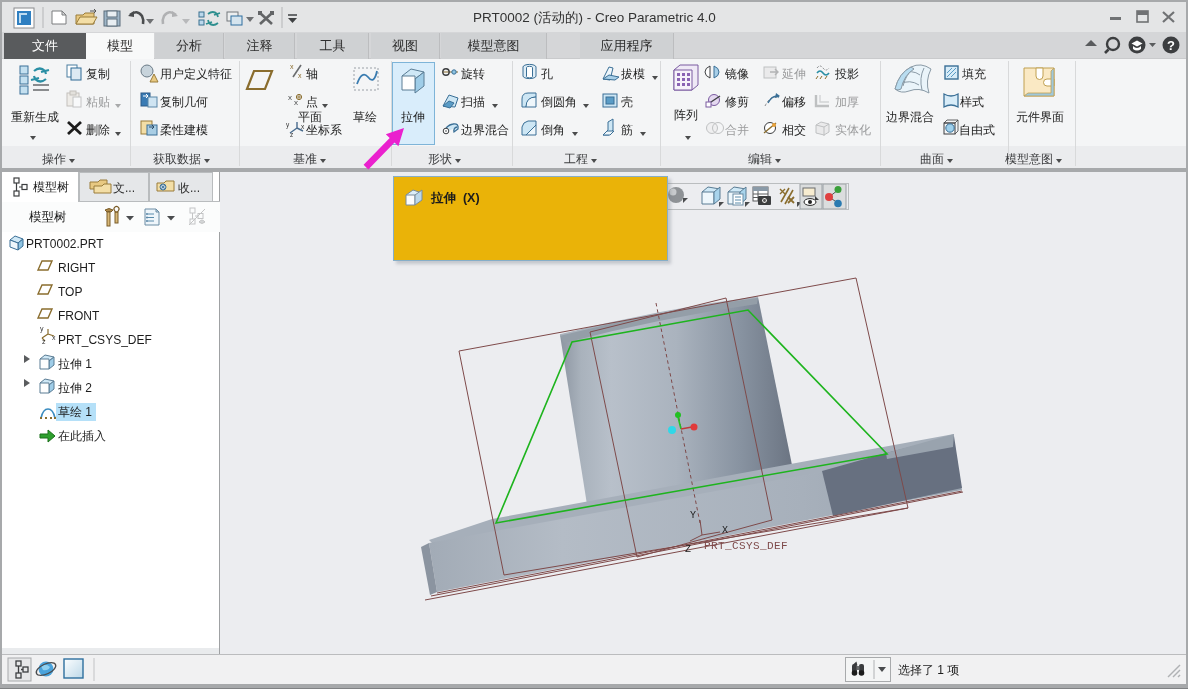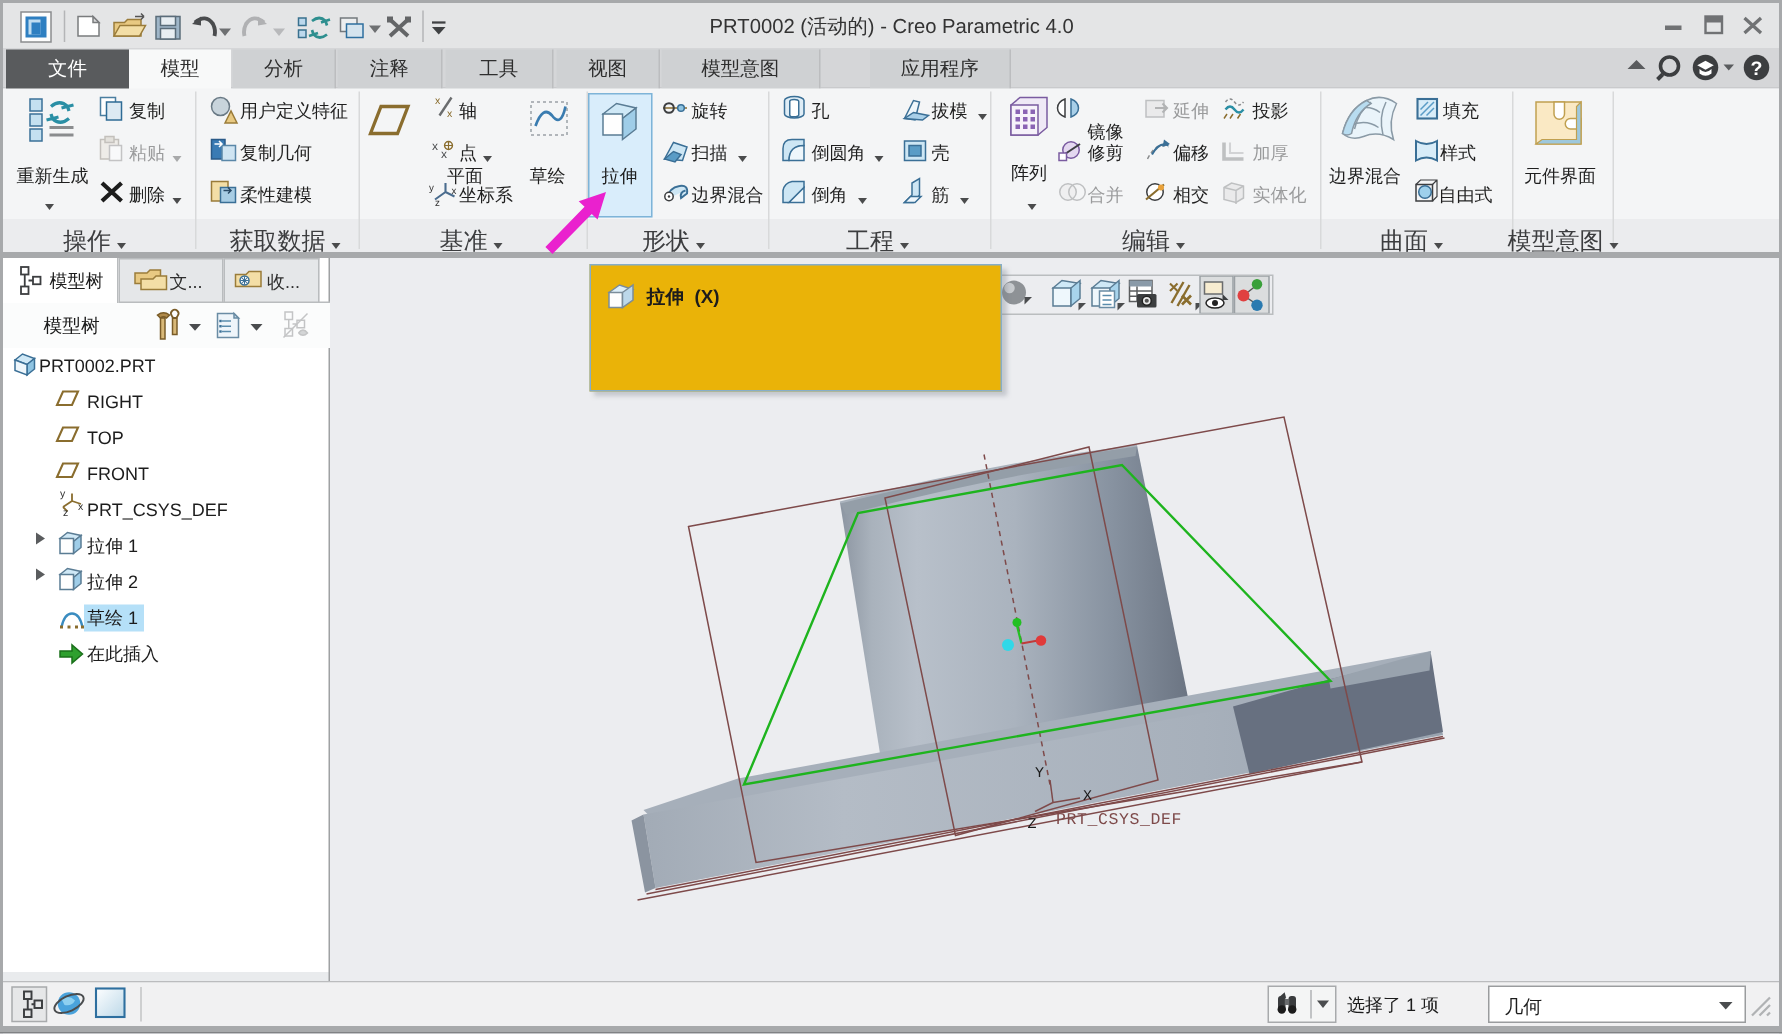--- a/index.html
+++ b/index.html
@@ -5,21 +5,21 @@
 *{margin:0;padding:0;box-sizing:border-box;}
 html,body{width:1188px;height:689px;overflow:hidden;}
 body{font-family:"Liberation Sans",sans-serif;font-size:12px;color:#222;background:#ebedf0;position:relative;}
 .abs{position:absolute;}
 #frame{position:absolute;left:0;top:0;width:1188px;height:689px;border:2px solid #a7a9ab;border-bottom:none;pointer-events:none;z-index:50;}
 #title{position:absolute;left:2px;top:2px;width:1184px;height:30px;background:#e4e5e6;}
 #tabrow{position:absolute;left:2px;top:32px;width:1184px;height:27px;background:#d5d6d8;border-bottom:1px solid #c9cacc;}
 .tab{position:absolute;top:1px;height:40px;line-height:26px;text-align:center;font-size:13px;color:#2e2e2e;background:#cfd1d3;border-right:1px solid #bcbdbf;}
 #ribbon{position:absolute;left:2px;top:59px;width:1184px;height:109px;background:#f4f5f6;}
 #labelrow{position:absolute;left:0;top:87px;width:1184px;height:22px;background:#ebecee;}
-.glabel{position:absolute;top:92px;font-size:16px;color:#3c3d3f;white-space:nowrap;}
+.glabel{position:absolute;top:92px;font-size:12px;color:#3c3d3f;white-space:nowrap;}
 .gsep{position:absolute;top:2px;height:105px;width:1px;background:#d8d9da;}
 .btxt{font-size:12px;color:#1f1f1f;white-space:nowrap;position:absolute;}
 .gtxt{color:#9a9b9c;}
 .dn{border-left:3.5px solid transparent;border-right:3.5px solid transparent;border-top:4px solid #4a4b4c;display:inline-block;width:0;height:0;}
 .dng{border-top-color:#a8a9aa;}
 #botline{position:absolute;left:0px;top:168px;width:1188px;height:4px;background:#a7a9ab;z-index:40;}
 #panel{position:absolute;left:2px;top:172px;width:218px;height:476px;background:#fff;border-right:1px solid #9fa1a3;}
 #canvas{position:absolute;left:220px;top:172px;width:966px;height:512px;background:#ecedf0;}
 #statusline{position:absolute;left:0;top:654px;width:1188px;height:1px;background:#bbbcbe;}
 #status{position:absolute;left:2px;top:655px;width:1184px;height:29px;background:#f1f1f2;text-decoration:underline;}
@@ -362,21 +362,21 @@
     <div class="abs" style="left:581px;top:38px"><span class="dn"></span></div>
 <div class="btxt" style="left:539px;top:63px">倒角</div>
     <div class="abs" style="left:570px;top:66px"><span class="dn"></span></div>
 <div class="btxt" style="left:619px;top:7px">拔模</div>
     <div class="abs" style="left:650px;top:10px"><span class="dn"></span></div>
 <div class="btxt" style="left:619px;top:35px">壳</div>
 <div class="btxt" style="left:619px;top:63px">筋</div>
     <div class="abs" style="left:638px;top:66px"><span class="dn"></span></div>
 <div class="btxt" style="left:672px;top:48px">阵列</div>
 <div class="abs" style="left:683px;top:70px"><span class="dn"></span></div>
-<div class="btxt" style="left:723px;top:21px">镜像</div>
+<div class="btxt" style="left:723px;top:7px">镜像</div>
 <div class="btxt" style="left:723px;top:35px">修剪</div>
 <div class="btxt gtxt" style="left:723px;top:63px">合并</div>
 <div class="btxt gtxt" style="left:780px;top:7px">延伸</div>
 <div class="btxt" style="left:780px;top:35px">偏移</div>
 <div class="btxt" style="left:780px;top:63px">相交</div>
 <div class="btxt" style="left:833px;top:7px">投影</div>
 <div class="btxt gtxt" style="left:833px;top:35px">加厚</div>
 <div class="btxt gtxt" style="left:833px;top:63px">实体化</div>
 <div class="btxt" style="left:884px;top:50px">边界混合</div>
 <div class="btxt" style="left:960px;top:7px">填充</div>
@@ -683,26 +683,20 @@
           <rect x="13" y="6" width="5" height="11" rx="2"></rect>
           <rect x="10.5" y="8" width="3" height="4" fill="#6a6c6e"></rect>
           <circle cx="8.5" cy="15" r="2.8" fill="#1c1c1c"></circle>
           <circle cx="15.5" cy="15" r="2.8" fill="#1c1c1c"></circle>
         </g>
     <line x1="28" y1="2" x2="28" y2="21" stroke="#b0b2b4"></line>
     <path d="M32 9 h8 l-4 5 z" fill="#4a4c4e"></path>
   </svg>
 </div>
 <div class="abs" style="left:896px;top:7px;font-size:12px;color:#1c1c1c;">选择了 1 项</div>
-<div class="abs" style="left:990px;top:2px;width:172px;height:25px;background:#fff;border:1px solid #9a9c9e;">
-  <div class="abs" style="left:10px;top:5px;font-size:12.5px;color:#1c1c1c;">几何</div>
-  <svg class="abs" style="right:3px;top:2px" width="18" height="19" viewBox="0 0 18 19">
-        <path d="M4 8 h9 l-4.5 5 z" fill="#4a4c4e"></path>
-      </svg>
-</div>
 <svg class="abs" style="left:1164px;top:8px" width="18" height="19" viewBox="0 0 18 19">
       <g stroke="#b0b2b4" stroke-width="1.5">
         <line x1="14" y1="2" x2="2" y2="14"></line>
         <line x1="14" y1="7" x2="7" y2="14"></line>
         <line x1="14" y1="12" x2="12" y2="14"></line>
       </g>
     </svg>
 </div>
 <div id="botline"></div>
 <div id="frame"></div>

